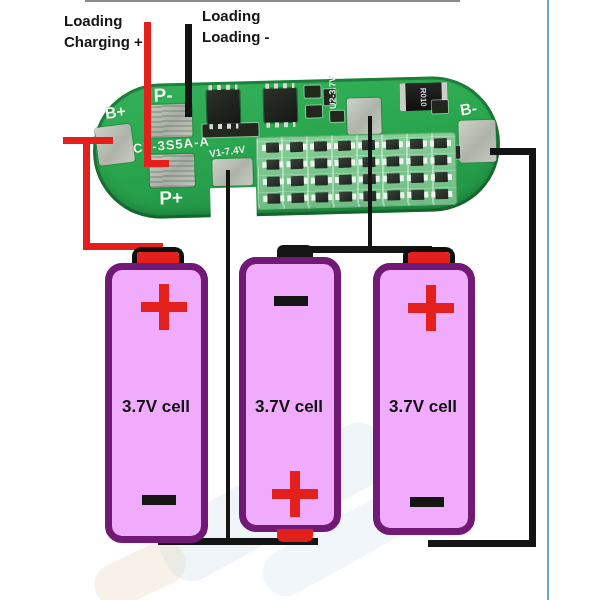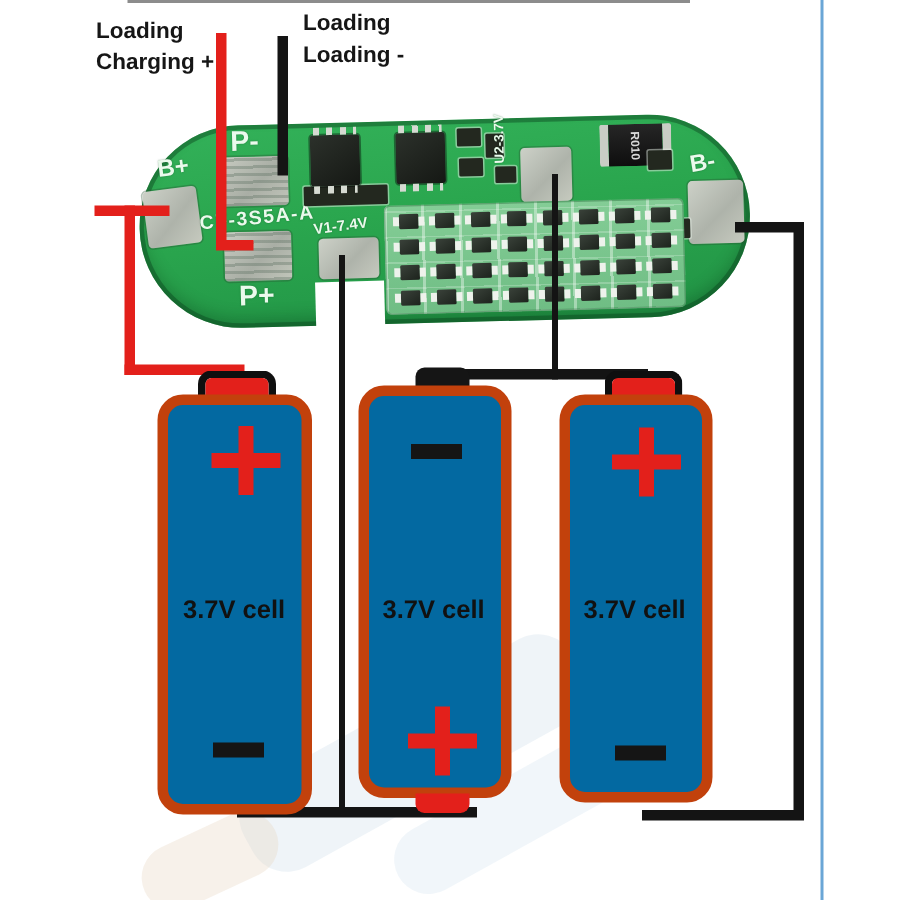--- a/index.html
+++ b/index.html
@@ -52,21 +52,21 @@
       linear-gradient(180deg,#84cd96,#6fbd84);
     border-radius:4px; box-shadow:inset 0 0 0 1px rgba(20,90,40,.35);
   }
   .smd { position:absolute; width:13px; height:10px; background:linear-gradient(145deg,#3a423a,#1d231d); border-radius:1px; }
   .smd::before, .smd::after { content:""; position:absolute; top:2px; width:4px; height:6px; background:#eef2ec; }
   .smd::before { left:-4px; } .smd::after { right:-4px; }
   .notch { background:#ffffff; }
 
   
   .cell {
-    position:absolute; background:#0369a1; border:7px solid #c2410c; border-radius:17px;
+    position:absolute; background:#f0abfc; border:7px solid #701a75; border-radius:17px;
   }
   .cap { position:absolute; }
   .cap.shoulder { border:5px solid #0f0f0f; border-bottom:none; border-radius:9px 9px 0 0; }
   .plus { position:absolute; width:46px; height:46px; }
   .plus::before { content:""; position:absolute; left:0; top:18px; width:46px; height:10px; background:currentColor; }
   .plus::after  { content:""; position:absolute; left:18px; top:0; width:10px; height:46px; background:currentColor; }
   .minus { position:absolute; width:34px; height:10px; background:currentColor; }
   .cell-label { position:absolute; font-weight:bold; font-size:17px; color:#111; white-space:nowrap; }
 
   

